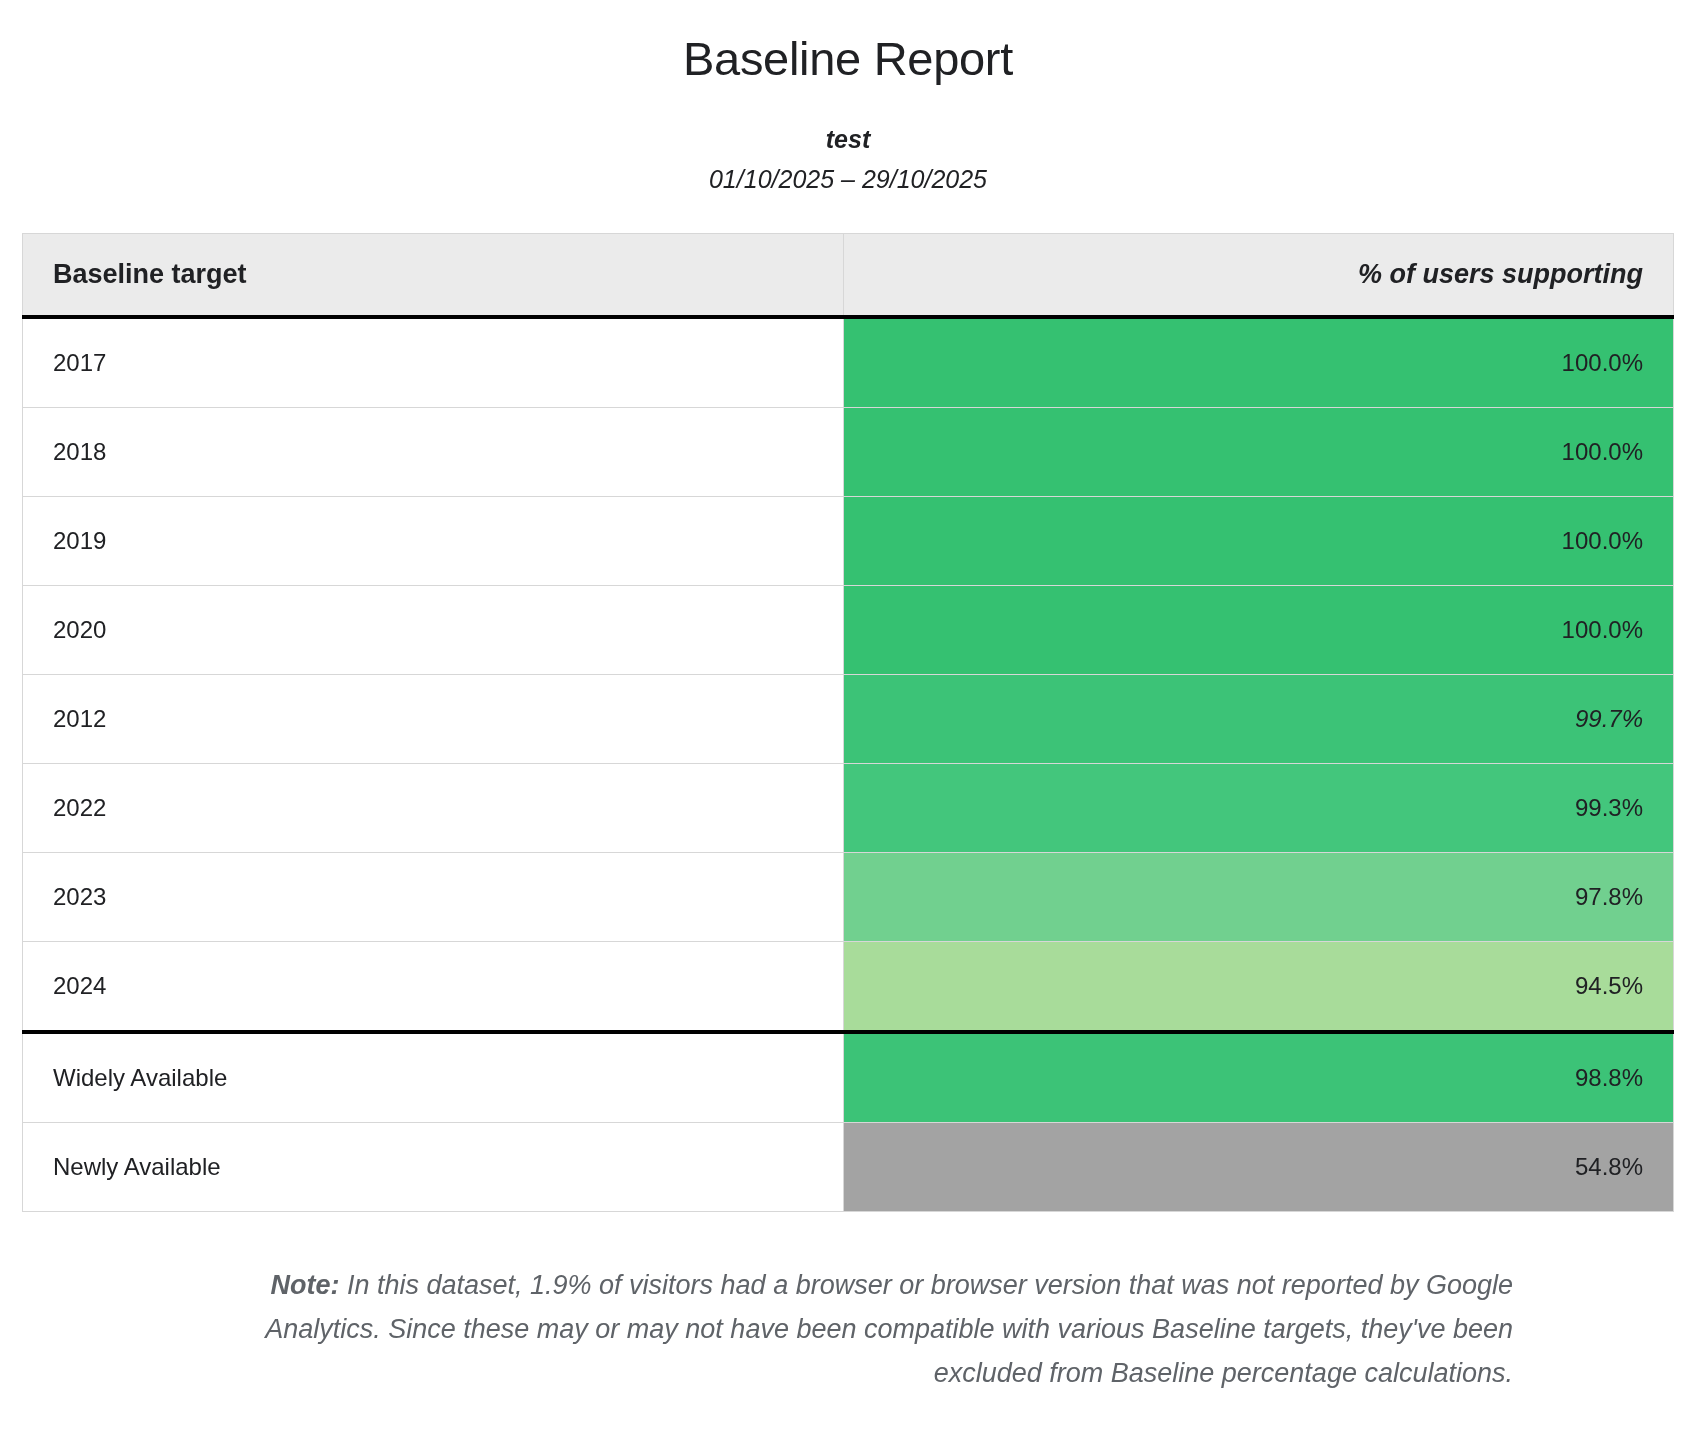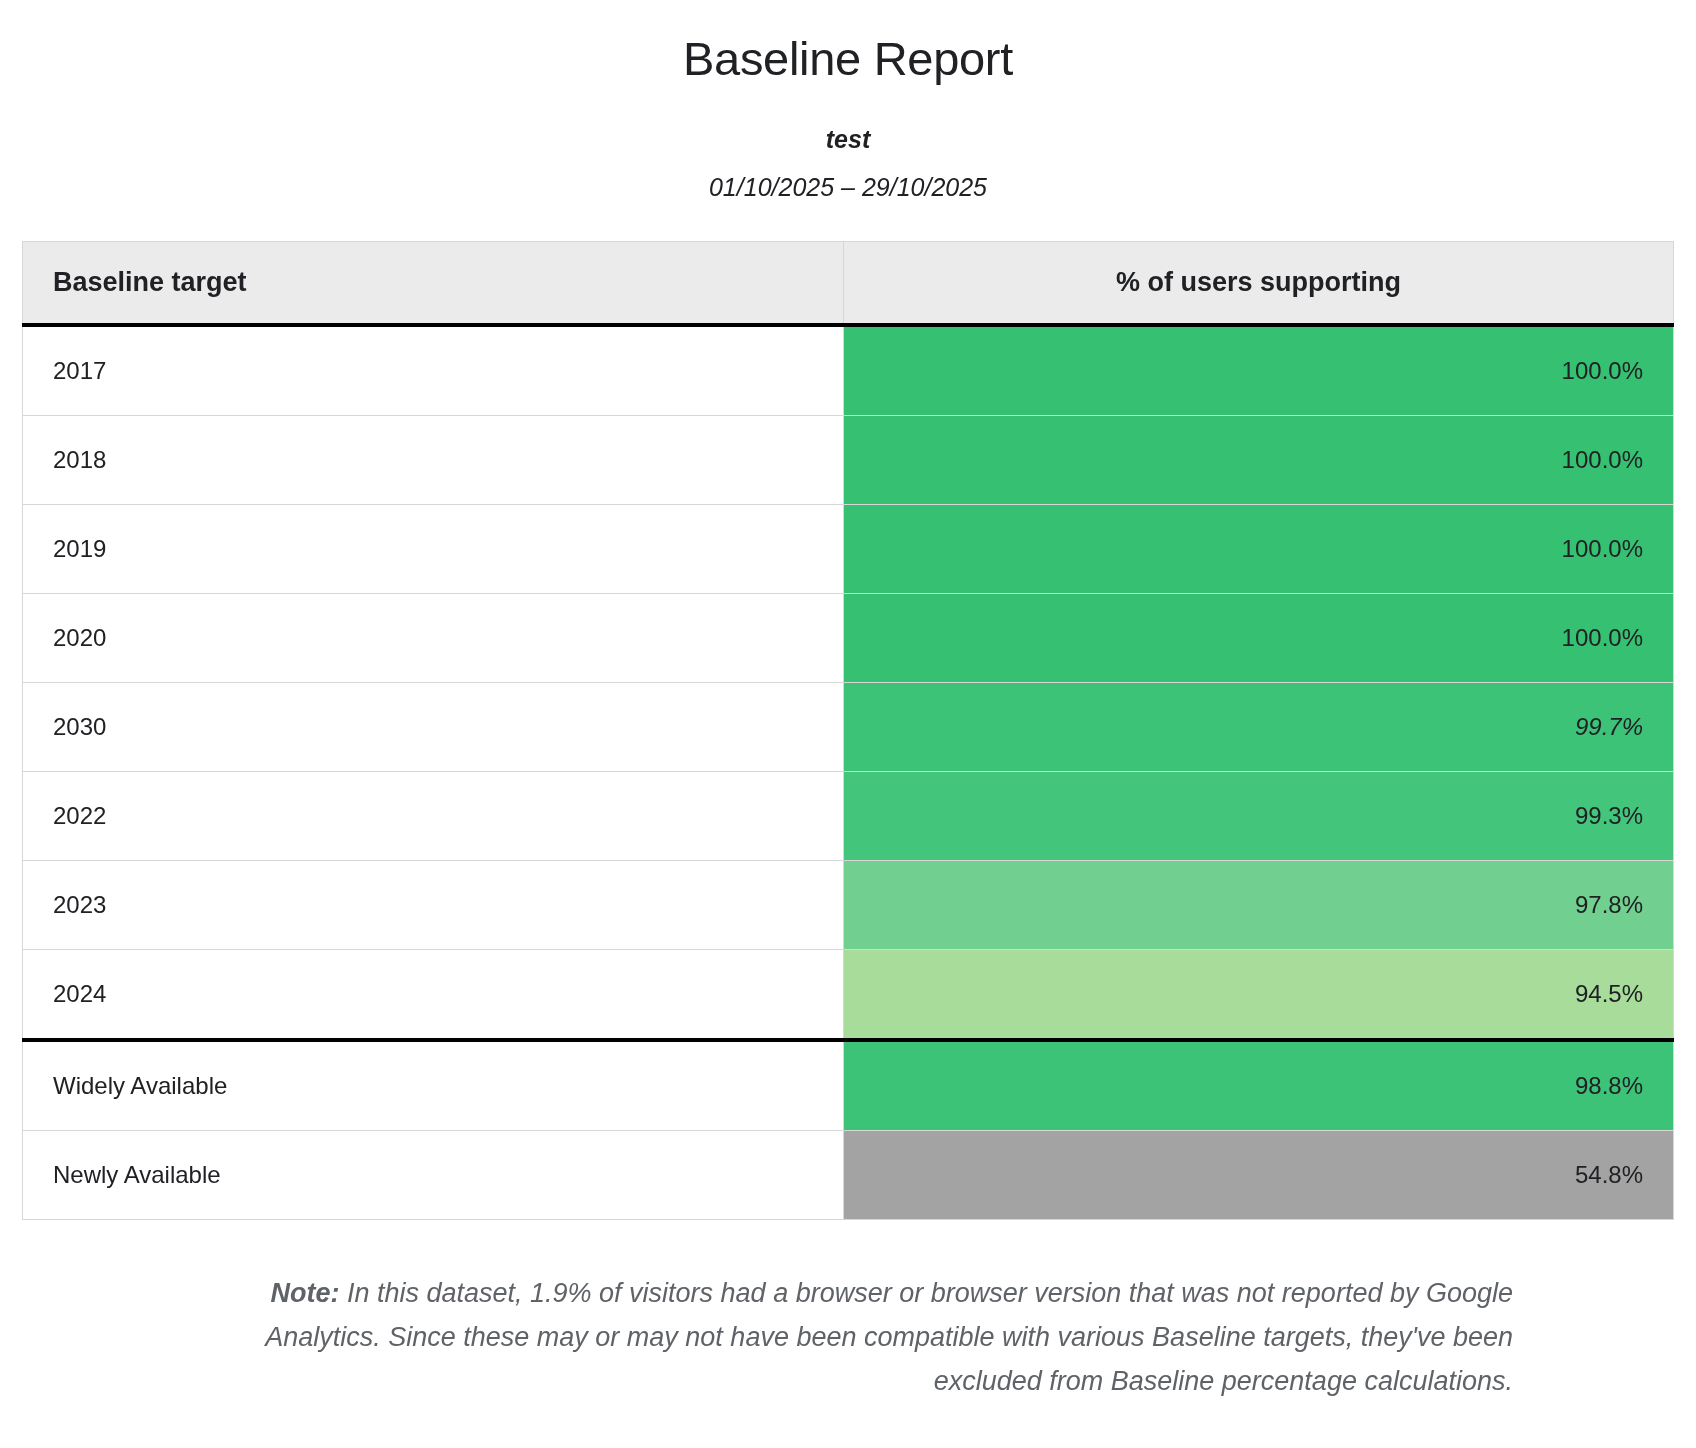--- a/index.html
+++ b/index.html
@@ -40,21 +40,21 @@
     font-weight: bold;
     font-style: italic;
     color: #202124;
     line-height: 1.45;
   }
   .subtitle-range {
     font-size: 25px;
     font-style: italic;
     color: #202124;
     line-height: 1.45;
-    margin-top: 12px;
+    margin-top: 4px;
   }
   .table-wrap {
     margin: 36px auto 0 auto;
     width: 1652px;
   }
   table.baseline-table {
     border-collapse: collapse;
     table-layout: fixed;
     width: 100%;
     font-size: 27px;
@@ -65,21 +65,22 @@
     background: #ebebeb;
     font-size: 27px;
     font-weight: bold;
     color: #202124;
     padding: 25px 30px;
     border: 1px solid #d7d7d7;
     text-align: left;
     vertical-align: middle;
   }
   table.baseline-table th.pct-head {
-    text-align: center;
+    text-align: right;
+    font-style: italic;
   }
   table.baseline-table td {
     padding: 22px 30px;
     border: 1px solid #d7d7d7;
     vertical-align: middle;
     color: #202124;
     font-size: 24px;
     height: 44px;
   }
   table.baseline-table td.label-cell {
@@ -132,21 +133,21 @@
           </tr>
           <tr>
             <td class="label-cell">2019</td>
             <td class="pct-cell" style="background: rgb(53, 193, 113);">100.0%</td>
           </tr>
           <tr>
             <td class="label-cell">2020</td>
             <td class="pct-cell" style="background: rgb(53, 193, 113);">100.0%</td>
           </tr>
           <tr>
-            <td class="label-cell">2030</td>
+            <td class="label-cell">2012</td>
             <td class="pct-cell" style="background: rgb(60, 195, 119); font-style: italic;">99.7%</td>
           </tr>
           <tr>
             <td class="label-cell">2022</td>
             <td class="pct-cell" style="background: rgb(67, 198, 124);">99.3%</td>
           </tr>
           <tr>
             <td class="label-cell">2023</td>
             <td class="pct-cell" style="background: rgb(113, 208, 143);">97.8%</td>
           </tr>

